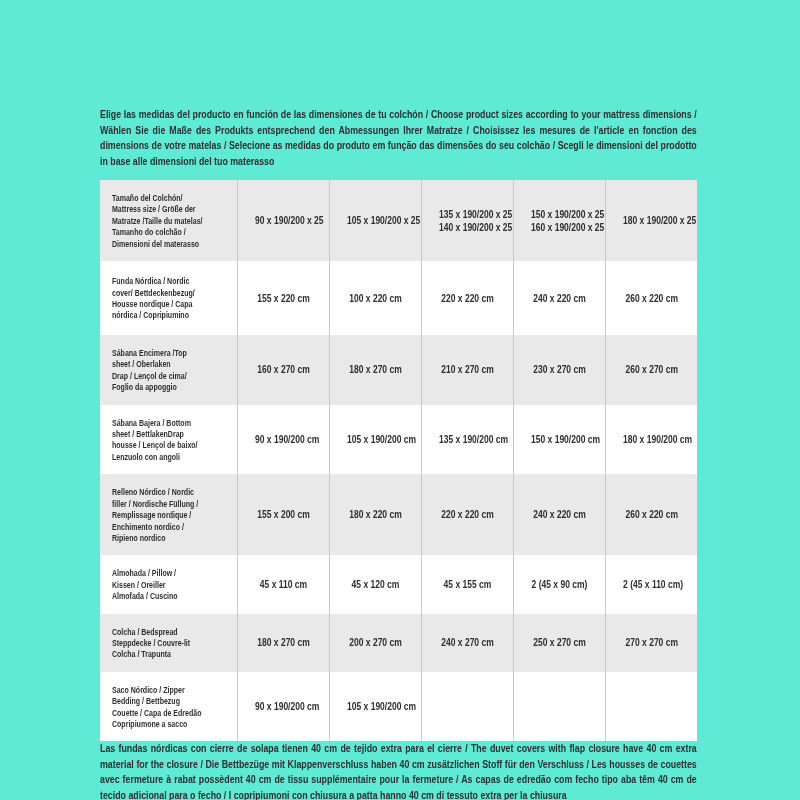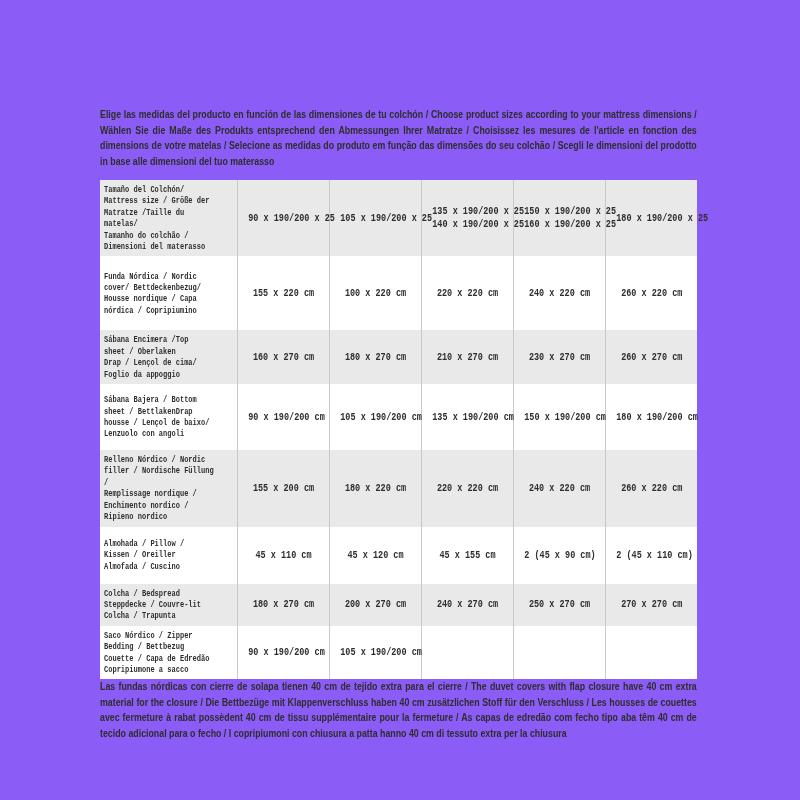--- a/index.html
+++ b/index.html
@@ -1,32 +1,32 @@
 <!DOCTYPE html>
 <html><head>
 <meta charset="utf-8">
 <title>Product size chart</title>
 <style>
   html,body { margin:0; padding:0; background:#ffffff; }
   .page {
-    position:relative; width:800px; height:800px; background:#8b5cf6;
+    position:relative; width:800px; height:800px; background:#5eead4;
     font-family:"Liberation Sans", sans-serif; font-weight:bold; color:#2e2e2e;
     overflow:hidden;
   }
   .content { position:absolute; left:100px; top:107px; width:597px; }
   .para-wrap { width:597px; overflow:visible; }
   .para {
     width:745px; transform:scaleX(0.801); transform-origin:0 0;
     font-size:11px; line-height:15.5px; text-align:justify;
   }
   table.size-table {
     border-collapse:collapse; table-layout:fixed; width:597px;
     margin-top:11px;
   }
-  table.size-table td { padding:4px; vertical-align:middle;font-family:Liberation Mono, monospace; }
+  table.size-table td { padding:12px; vertical-align:middle; }
   tr.band-gray { background:#e9e9e9; }
   tr.band-white { background:#ffffff; }
   td.label-cell { padding-left:19px; }
   td.label-cell .cx {
     width:158px; transform:scaleX(0.74); transform-origin:0 50%;
     font-size:9.5px; line-height:11.4px; white-space:pre-line;
   }
   td.val-cell { border-left:1px solid #c9c9c9; text-align:center; }
   td.val-cell .cv {
     transform:scaleX(0.85); transform-origin:50% 50%;

